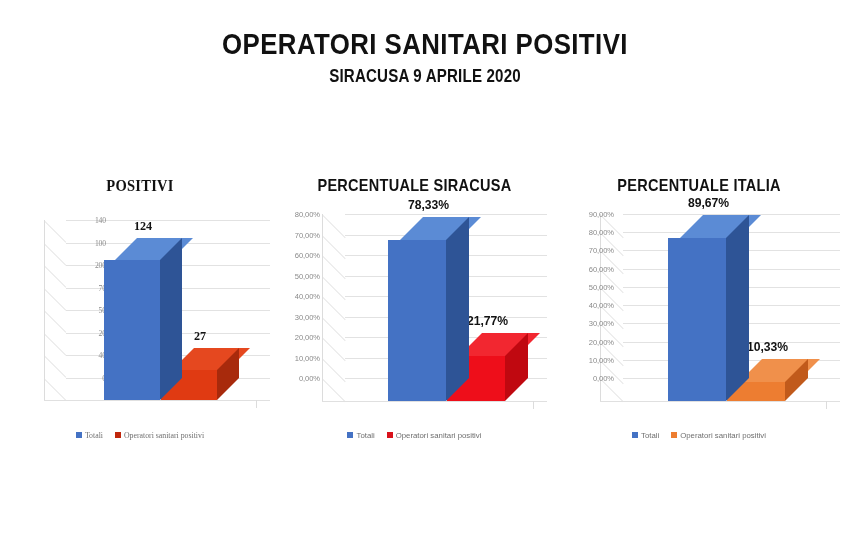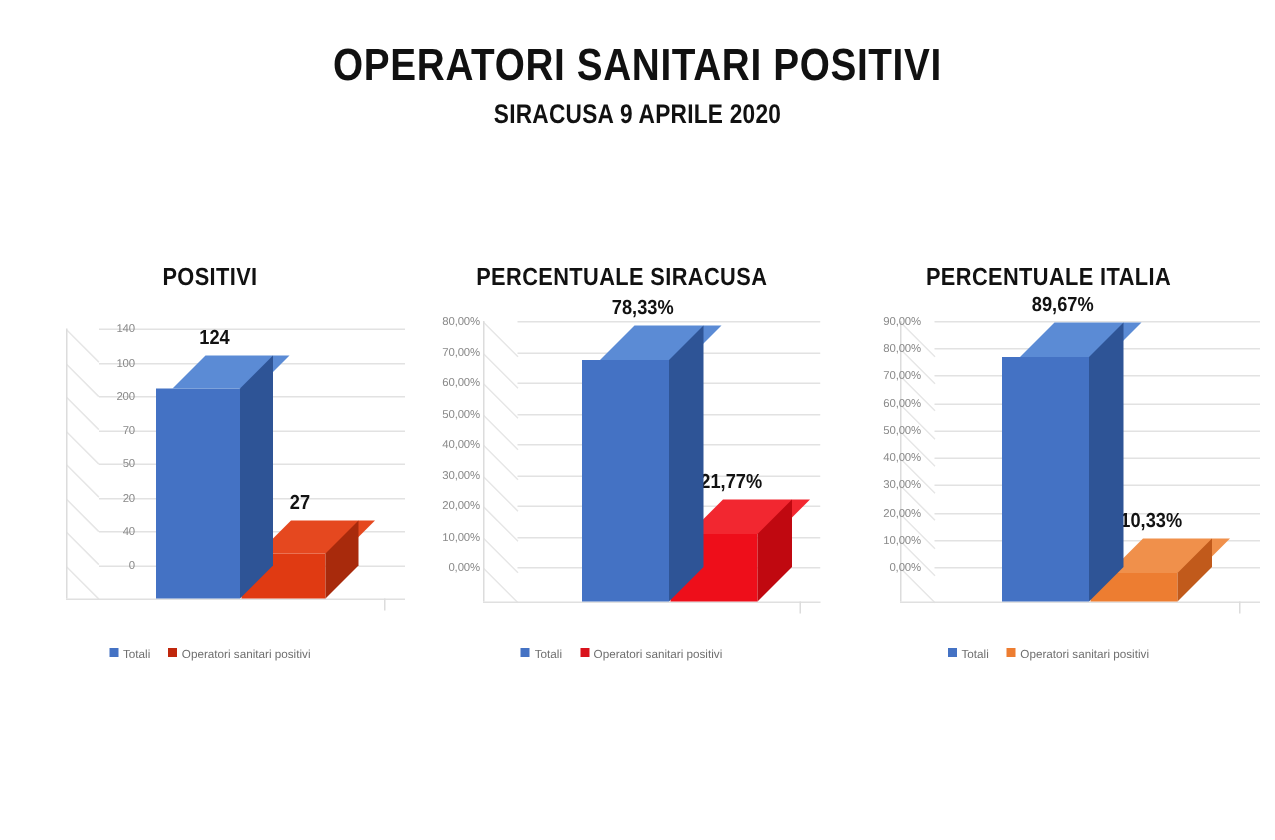--- a/index.html
+++ b/index.html
@@ -19,21 +19,21 @@
   }
   #sub-title{
     font-family:"Liberation Sans", sans-serif;
     font-weight:bold;font-size:18px;letter-spacing:.2px;
     color:#111111;transform:scaleX(.84);transform-origin:center;
     white-space:nowrap;margin-top:6px;
   }
 
   
   .chart-panel{position:absolute;top:176px;height:260px;}
-  #panel-positivi{left:0px;width:280px;}
+  #panel-positivi{left:0px;width:280px;font-family:Liberation Serif, serif;}
   #panel-siracusa{left:272px;width:285px;}
   #panel-italia{left:548px;width:302px;}
 
   .chart-title{
     text-align:center;font-weight:bold;font-size:16.5px;color:#111111;
     transform:scaleX(.88);transform-origin:center;white-space:nowrap;
     letter-spacing:.3px;
   }
 
   .plot{position:relative;margin-top:14px;height:212px;}
@@ -103,21 +103,21 @@
         <div class="gridline" style="top: 122.857px; left: 22px; right: 0px;"></div>
         <div class="sidegrid" style="top: 122.857px; left: 0px; width: 31.1127px; transform: rotate(45deg);"></div>
         <div class="gridline" style="top: 145.429px; left: 22px; right: 0px;"></div>
         <div class="sidegrid" style="top: 145.429px; left: 0px; width: 31.1127px; transform: rotate(45deg);"></div>
         <div class="gridline" style="top: 168px; left: 22px; right: 0px;"></div>
         <div class="sidegrid" style="top: 168px; left: 0px; width: 31.1127px; transform: rotate(45deg);"></div>
       </div>
       <div class="floorline" style="left: 44px; top: 190px; width: 226px; background: rgb(224, 224, 224);"></div>
       <div class="axisline" style="left: 44px; top: 10px; height: 180px;"></div>
       <div class="axisline" style="left: 256px; top: 190px; height: 8px;"></div>
-      <div class="yaxis" style="left: 0px; width: 44px; padding-left: 48px;">
+      <div class="yaxis" style="left: 16px; width: 44px; padding-left: 48px;">
         <div class="ytick" style="top: 10px; font-size: 7.6px;">140</div>
         <div class="ytick" style="top: 32.5714px; font-size: 7.6px;">100</div>
         <div class="ytick" style="top: 55.1429px; font-size: 7.6px;">200</div>
         <div class="ytick" style="top: 77.7143px; font-size: 7.6px;">70</div>
         <div class="ytick" style="top: 100.286px; font-size: 7.6px;">50</div>
         <div class="ytick" style="top: 122.857px; font-size: 7.6px;">20</div>
         <div class="ytick" style="top: 145.429px; font-size: 7.6px;">40</div>
         <div class="ytick" style="top: 168px; font-size: 7.6px;">0</div>
       </div>
       <div class="bar" style="left: 104px; top: 28.0571px; width: 78px; height: 161.943px; z-index: 10;">

